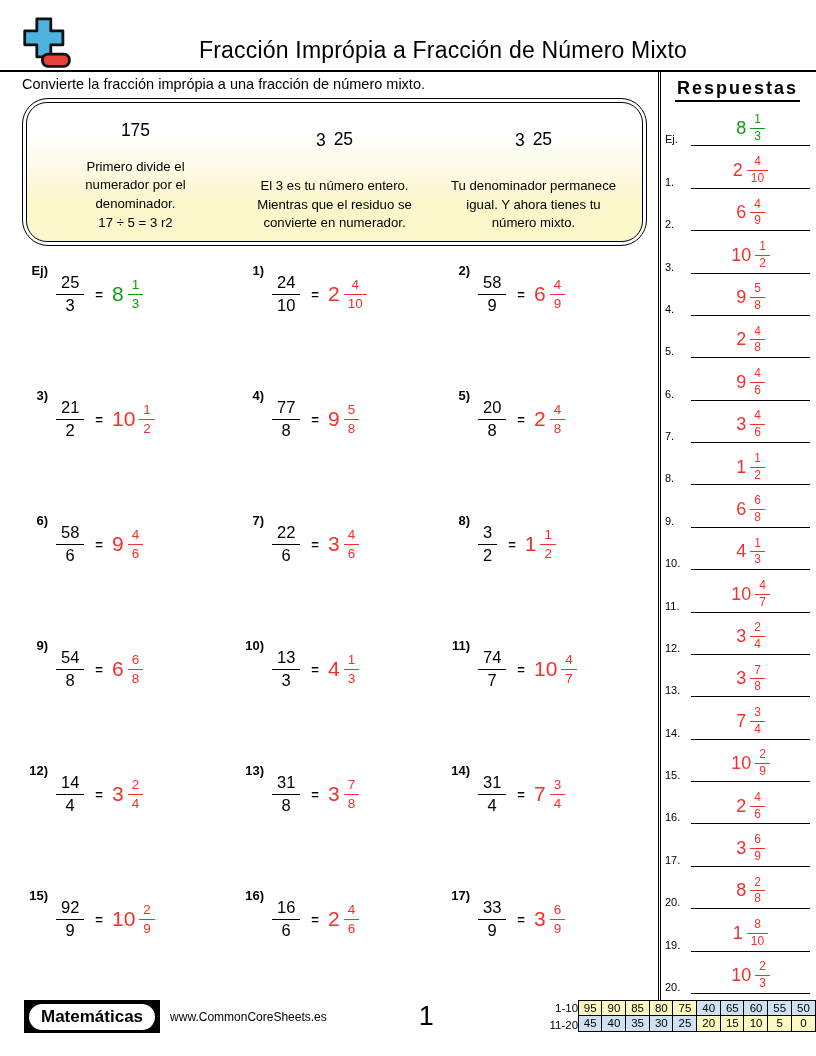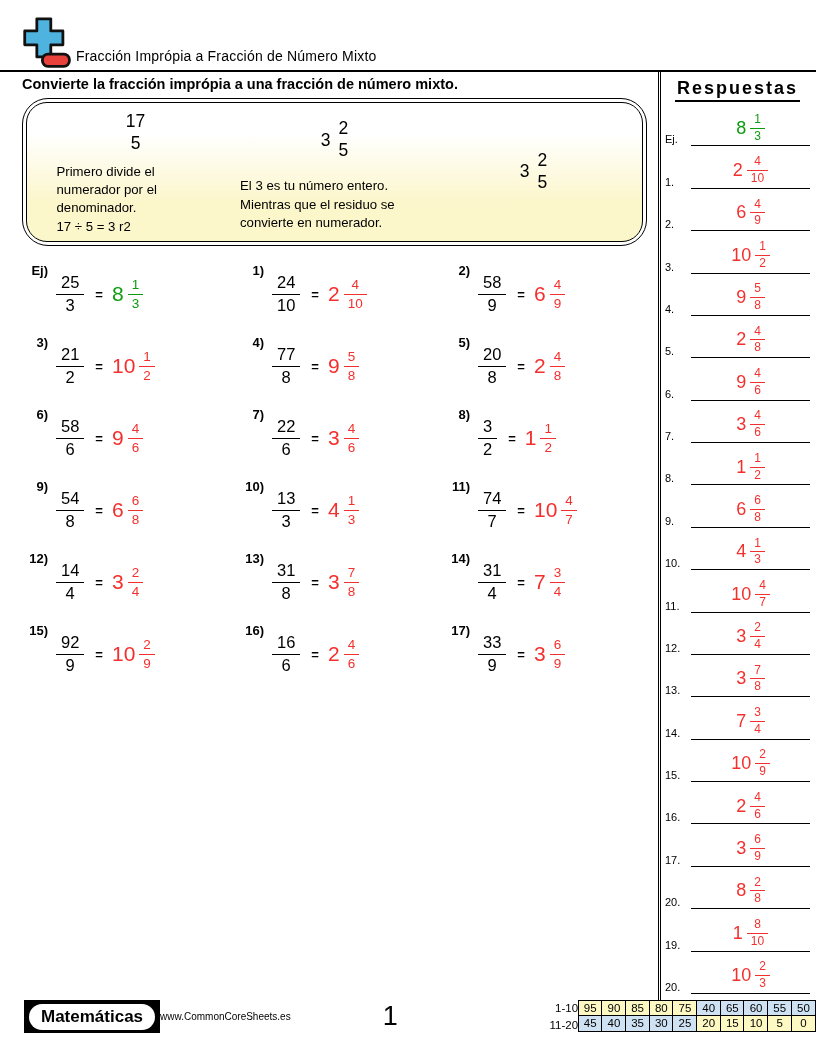--- a/index.html
+++ b/index.html
@@ -10,48 +10,48 @@
     --logo_red:#e8413c;
     --name_red:#fb0007;
   }
   *{margin:0;padding:0;box-sizing:border-box;}
   body{background:#888;font-family:"Liberation Sans",sans-serif;color:#000;}
   .page{width:816px;height:1056px;background:#fff;margin:0 auto;position:relative;overflow:hidden;}
 
   
   .header{height:70px;display:flex;align-items:flex-end;padding:0 6px 6px 20px;}
   .logo{width:56px;height:54px;flex:none;margin-bottom:-6px;}
-  .title{flex:1;font-size:14px;letter-spacing:.2px;}
+  .title{flex:1;text-align:center;font-size:23px;letter-spacing:.2px;}
   .namewrap{flex:none;font-size:15px;white-space:nowrap;padding-right:2px;}
   .namewrap .nameval{color:var(--name_red);font-weight:bold;margin-left:4px;}
   .toprule{border-top:2px solid #000;}
 
   
   .content{display:flex;height:930px;}
   .main{flex:1;padding:0 0 0 20px;min-width:0;}
   .vsep{flex:none;width:3px;border-left:1.6px solid #000;border-right:1.6px solid #000;margin-left:3px;}
   .sidebar{flex:none;width:155px;display:flex;flex-direction:column;padding:4px 4px 8px 2px;}
 
   
-  .instruction{font-weight:bold;font-size:14.5px;padding:4px 0 4px 2px;}
+  .instruction{font-weight:normal;font-size:14.5px;padding:4px 0 4px 2px;}
 
   
   .exbox-outer{border:1.6px solid #000;border-radius:26px;padding:3px;margin:2px 8px 0 2px;}
   .exbox{border:1.2px solid #000;border-radius:21px;height:140px;
          background:linear-gradient(to bottom,#ffffff 22%,#fcf6cb 72%);
          display:flex;padding:8px 14px 9px 14px;gap:10px;}
   .ex-col{flex:1;display:flex;flex-direction:column;align-items:center;}
   .ex-display{flex:1;display:flex;align-items:center;}
-  .ex-frac{display:flex;flex-direction:column;text-align:center;font-size:17.5px;line-height:1.25;align-items:center;}
+  .ex-frac{display:flex;flex-direction:row;text-align:center;font-size:17.5px;line-height:1.25;align-items:center;}
   .ex-mixed{display:flex;align-items:center;gap:8px;font-size:17.5px;}
-  .ex-text{font-size:13.2px;text-align:left;line-height:1.38;margin-top:8px;}
+  .ex-text{font-size:13.2px;text-align:center;line-height:1.38;margin-top:8px;}
   .ex-text .formula{margin-top:1px;}
 
   
-  .problems{display:grid;grid-template-columns:216px 206px 1fr;margin-top:12px;}
+  .problems{display:grid;grid-template-columns:216px 206px 1fr;row-gap:53px;margin-top:12px;}
   .prob{display:flex;align-items:center;height:72px;}
   .plabel{font-weight:bold;font-size:13px;align-self:flex-start;margin-top:5px;
           width:36px;text-align:right;padding-right:8px;flex:none;}
   .pfrac{display:inline-flex;flex-direction:column;font-size:16.5px;line-height:1.2;}
   .pfrac .pnum{text-align:center;padding:0 5px 1px;}
   .pfrac .pden{text-align:center;padding:1px 5px 0;border-top:1.6px solid #000;}
   .eq{font-size:13px;font-weight:bold;margin:0 9px 0 11px;}
   .ans{display:inline-flex;align-items:center;gap:4px;}
   .ans .whole{font-size:21px;}
   .afrac{display:inline-flex;flex-direction:column;font-size:13.5px;line-height:1.15;}
@@ -70,21 +70,21 @@
             align-items:flex-end;margin-right:2px;}
   .ans-line .ans{margin-bottom:2px;}
   .ans-line .whole{font-size:18px;}
   .ans-line .afrac{font-size:12px;}
 
   
   .footer{position:absolute;left:0;right:0;bottom:21px;height:37px;display:flex;align-items:center;
           padding-left:24px;}
   .brand-bar{flex:none;background:#000;height:33px;display:flex;align-items:center;padding:0 5px;}
   .brand-pill{background:#fff;border-radius:17px;padding:4px 12px 5px;font-weight:bold;font-size:17px;line-height:1;}
-  .website{font-size:10px;}
+  .website{font-size:12px;margin-left:10px;}
   .pagenum{font-size:27px;margin-left:92px;}
   .score{margin-left:auto;margin-right:0;font-size:11.5px;}
   .srow{display:flex;}
   .srow + .srow .cell{margin-top:-1.5px;text-align:center;}
   .slbl{flex:none;width:44px;text-align:right;padding-right:1px;line-height:17px;}
   .cell{flex:none;width:25.2px;height:17px;border:1.5px solid #000;margin-left:-1.5px;
         text-align:center;line-height:14.5px;background:#fef9c3;}
   .cell.shaded{background:var(--shade_blue);}
 </style>
 </head>
@@ -137,20 +137,21 @@
           <div class="ex-col">
             <div class="ex-display">
               <span class="ex-mixed">
                 <span>3</span>
                 <span class="ex-frac">
                   <span>2</span>
                   <span>5</span>
                 </span>
               </span>
             </div>
+            <div class="ex-text" style="max-width:170px;">Tu denominador permanece igual. Y ahora tienes tu número mixto.</div>
           </div>
         </div>
       </div>
 
       <div class="problems">
 
           <div class="prob">
             <span class="plabel">Ej)</span>
             <span class="pfrac">
               <span class="pnum">25</span>

